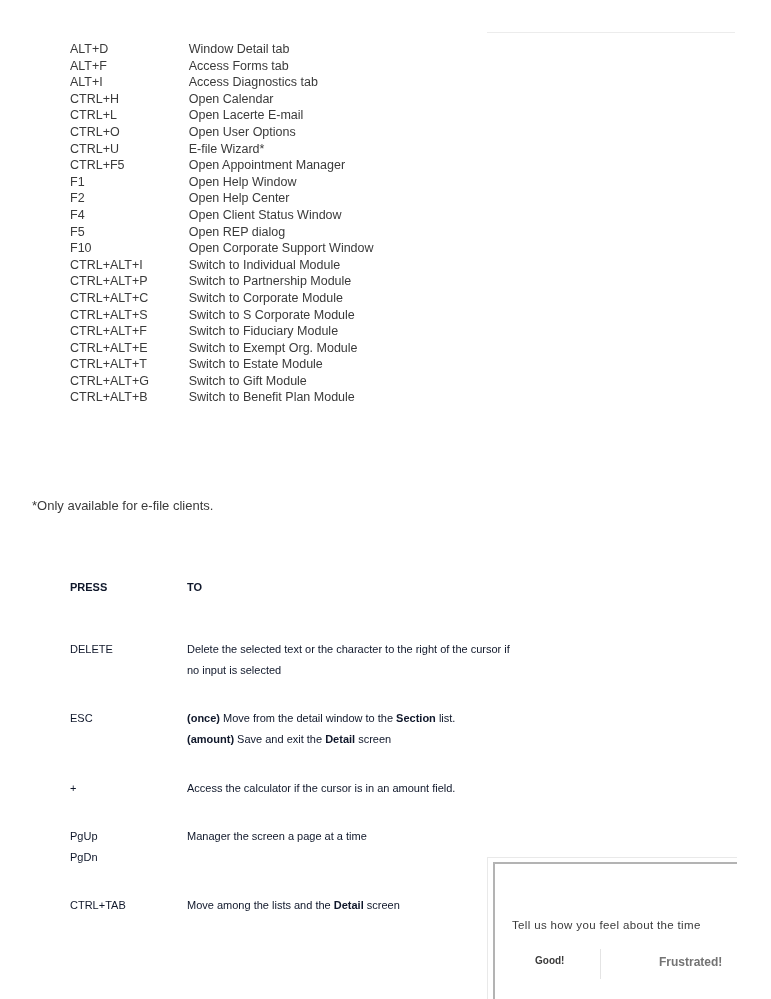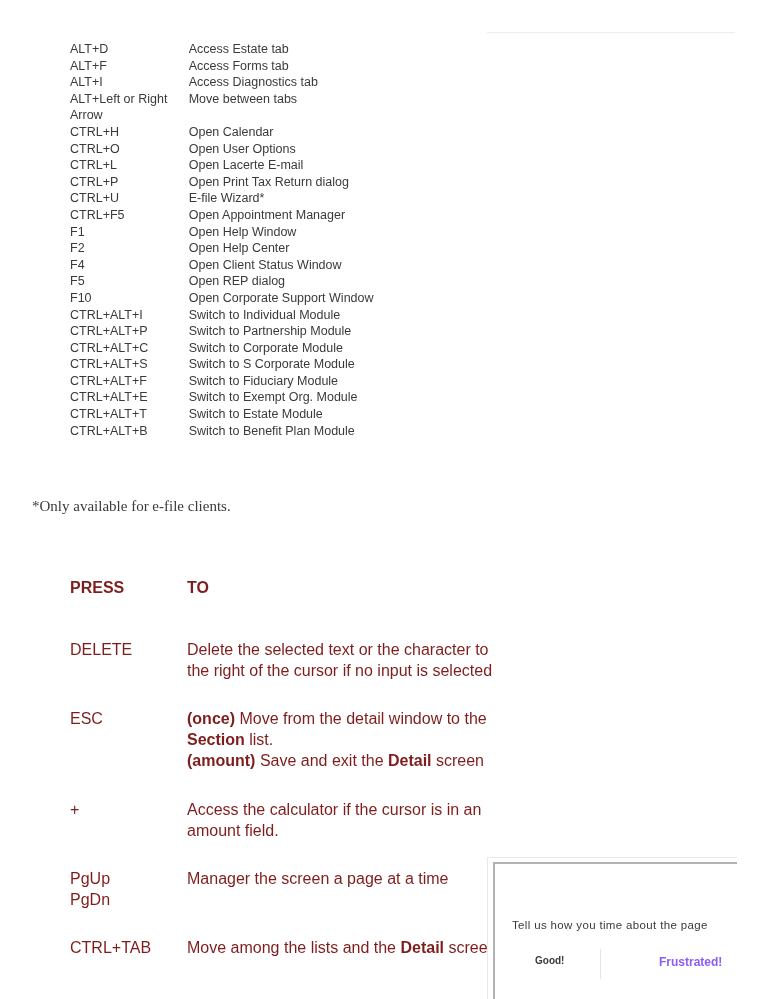--- a/index.html
+++ b/index.html
@@ -50,40 +50,39 @@
   }
   .shortcut-table td.desc {
     width: 303px;
   }
 
   
   .footnote {
     position: absolute;
     left: 32px;
     top: 498px;
-    font-size: 15px;
+    font-size: 13px;
     line-height: 16px;
     color: #3a3a3a;
-    font-family: Liberation Serif, serif;
   }
 
   
   .press-table {
     position: absolute;
     left: 70px;
     top: 577px;
     width: 440px;
     border-collapse: collapse;
   }
   .press-table td {
-    font-size: 16px;
+    font-size: 11px;
     line-height: 21px;
     vertical-align: top;
     padding: 0;
-    color: #7f1d1d;
+    color: #0f172a;
   }
   .press-table td.key {
     width: 117px;
   }
   .press-table td.desc {
     width: 323px;
   }
   .press-table tr.head td {
     font-weight: bold;
     padding-bottom: 41px;
@@ -162,51 +161,43 @@
 </style>
 </head>
 <body>
 
 <div class="top-rule"></div>
 
 <table class="shortcut-table">
   <tbody>
       <tr>
         <td class="key">ALT+D</td>
-        <td class="desc">Access Estate tab</td>
+        <td class="desc">Window Detail tab</td>
       </tr>
       <tr>
         <td class="key">ALT+F</td>
         <td class="desc">Access Forms tab</td>
       </tr>
       <tr>
         <td class="key">ALT+I</td>
         <td class="desc">Access Diagnostics tab</td>
       </tr>
       <tr>
-        <td class="key">ALT+Left or Right Arrow</td>
-        <td class="desc">Move between tabs</td>
-      </tr>
-      <tr>
         <td class="key">CTRL+H</td>
         <td class="desc">Open Calendar</td>
       </tr>
       <tr>
+        <td class="key">CTRL+L</td>
+        <td class="desc">Open Lacerte E-mail</td>
+      </tr>
+      <tr>
         <td class="key">CTRL+O</td>
         <td class="desc">Open User Options</td>
       </tr>
       <tr>
-        <td class="key">CTRL+L</td>
-        <td class="desc">Open Lacerte E-mail</td>
-      </tr>
-      <tr>
-        <td class="key">CTRL+P</td>
-        <td class="desc">Open Print Tax Return dialog</td>
-      </tr>
-      <tr>
         <td class="key">CTRL+U</td>
         <td class="desc">E-file Wizard*</td>
       </tr>
       <tr>
         <td class="key">CTRL+F5</td>
         <td class="desc">Open Appointment Manager</td>
       </tr>
       <tr>
         <td class="key">F1</td>
         <td class="desc">Open Help Window</td>
@@ -247,20 +238,24 @@
         <td class="key">CTRL+ALT+F</td>
         <td class="desc">Switch to Fiduciary Module</td>
       </tr>
       <tr>
         <td class="key">CTRL+ALT+E</td>
         <td class="desc">Switch to Exempt Org. Module</td>
       </tr>
       <tr>
         <td class="key">CTRL+ALT+T</td>
         <td class="desc">Switch to Estate Module</td>
+      </tr>
+      <tr>
+        <td class="key">CTRL+ALT+G</td>
+        <td class="desc">Switch to Gift Module</td>
       </tr>
       <tr>
         <td class="key">CTRL+ALT+B</td>
         <td class="desc">Switch to Benefit Plan Module</td>
       </tr>
     </tbody>
 </table>
 
 <div class="footnote">*Only available for e-file clients.</div>
 
@@ -288,20 +283,20 @@
       </tr>
       <tr class="">
         <td class="key">CTRL+TAB</td>
         <td class="desc">Move among the lists and the <b>Detail</b> screen</td>
       </tr>
     </tbody>
 </table>
 
 <div class="feedback-widget">
   <div class="feedback-inner">
-    <div class="feedback-prompt">Tell us how you time about the page</div>
+    <div class="feedback-prompt">Tell us how you feel about the time</div>
     <div class="feedback-actions">
       <div class="feedback-divider"></div>
       <div class="btn-good">Good!</div>
-      <div class="btn-frustrated" style="color: #8b5cf6;">Frustrated!</div>
+      <div class="btn-frustrated" style="color: #737373;">Frustrated!</div>
     </div>
   </div>
 </div>
 
 </body></html>

